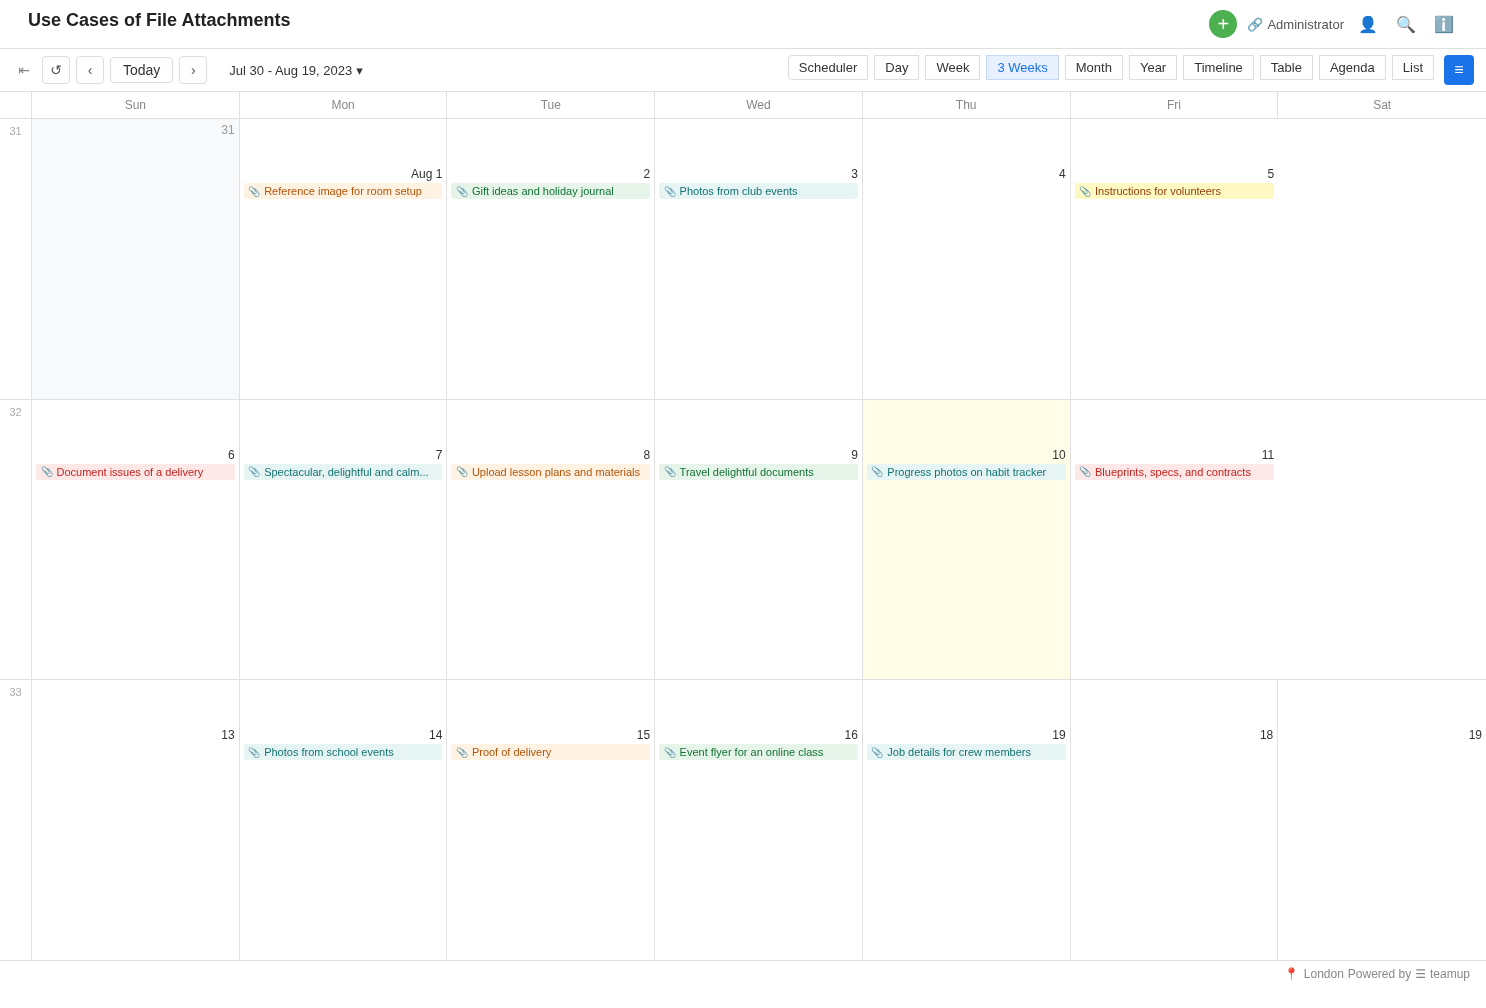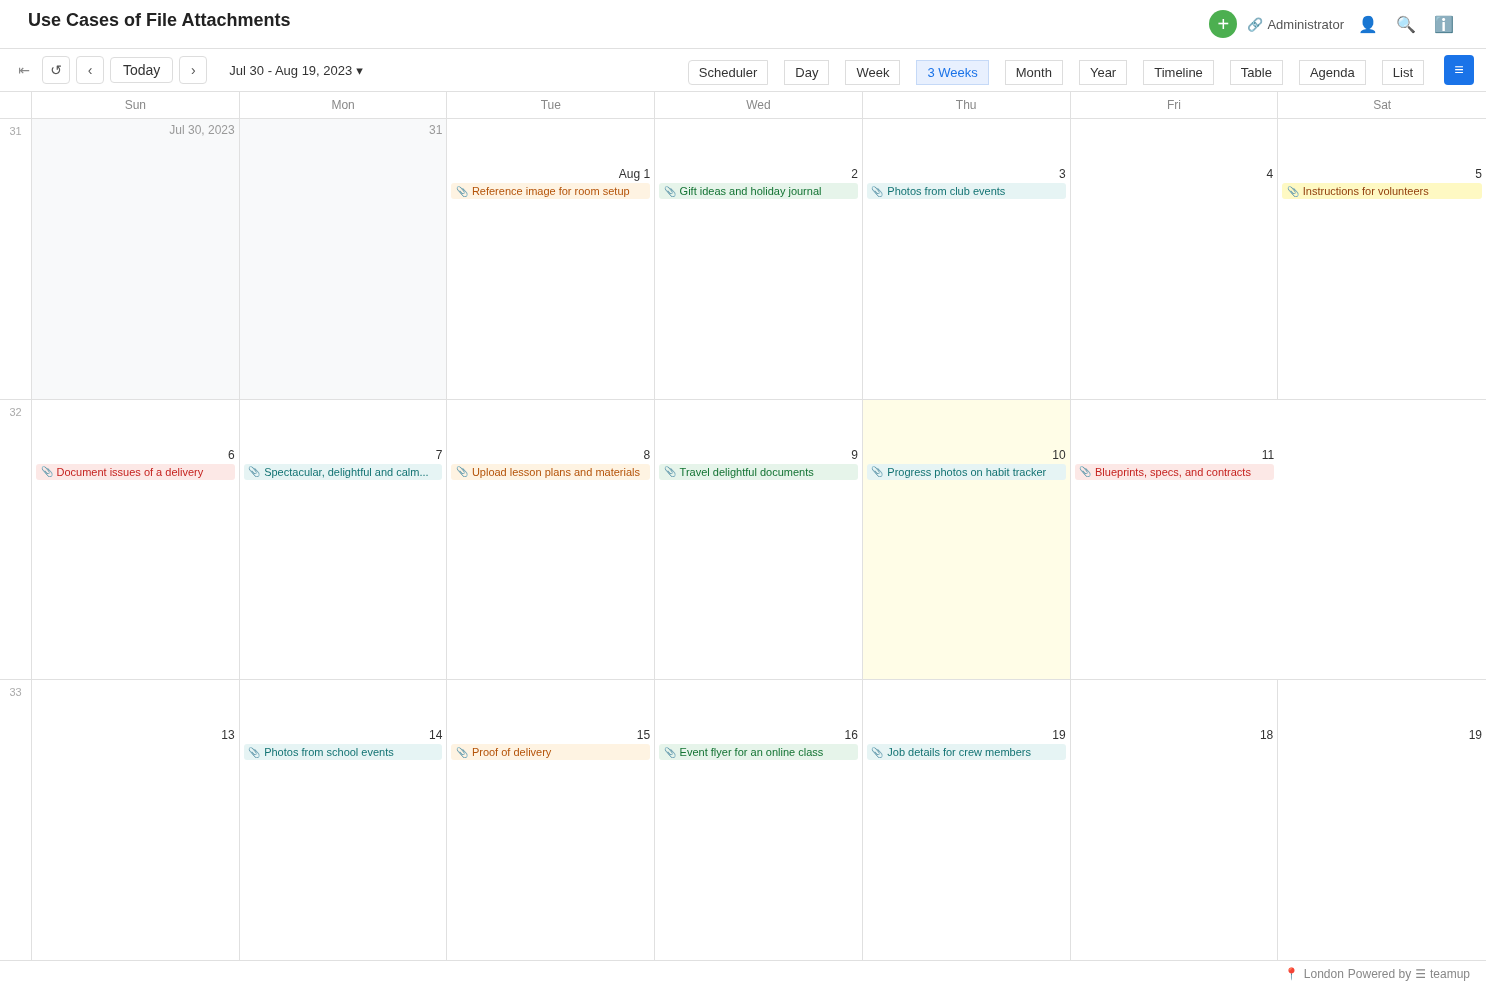--- a/index.html
+++ b/index.html
@@ -12,21 +12,21 @@
     .add-btn { width: 28px; height: 28px; background: #4caf50; border-radius: 50%; display: flex; align-items: center; justify-content: center; color: white; font-size: 20px; cursor: pointer; line-height: 1; }
     .admin-label { font-size: 13px; color: #555; display: flex; align-items: center; gap: 4px; cursor: pointer; }
     .icon-btn { width: 28px; height: 28px; display: flex; align-items: center; justify-content: center; cursor: pointer; border-radius: 4px; color: #555; font-size: 16px; }
 
     
     .nav-bar { display: flex; align-items: center; padding: 6px 12px; border-bottom: 1px solid #e0e0e0; gap: 6px; }
     .nav-arrows { display: flex; align-items: center; gap: 2px; }
     .nav-btn { width: 28px; height: 28px; display: flex; align-items: center; justify-content: center; cursor: pointer; border: 1px solid #ddd; border-radius: 4px; background: #fff; color: #555; font-size: 14px; }
     .today-btn { padding: 4px 12px; border: 1px solid #ddd; border-radius: 4px; background: #fff; cursor: pointer; font-size: 14px; color: #333; }
     .date-range { font-size: 13px; color: #333; display: flex; align-items: center; gap: 4px; cursor: pointer; margin-left: 16px; }
-    .view-switcher { margin-left: auto; display: flex; align-items: flex-end; gap: 16px; }
+    .view-switcher { margin-left: auto; display: flex; align-items: flex-start; gap: 6px; }
     .view-btn { padding: 4px 10px; border: 1px solid #ddd; border-radius: 0; background: #fff; cursor: pointer; font-size: 13px; color: #333; }
     .view-btn:first-child { border-radius: 4px 0 0 4px; }
     .view-btn:last-child { border-radius: 0 4px 4px 0; }
     .view-btn.active { background: #e8f0fe; color: #1a73e8; border-color: #c5d9f7; }
     .hamburger-btn { width: 30px; height: 30px; display: flex; align-items: center; justify-content: center; background: #1a73e8; border-radius: 4px; cursor: pointer; color: white; font-size: 16px; margin-left: 4px; }
 
     
     .calendar { display: flex; flex-direction: column; height: calc(100vh - 140px); }
     .cal-header { display: grid; grid-template-columns: 32px repeat(7, 1fr); border-bottom: 1px solid #e0e0e0; }
     .cal-header-week { display: flex; align-items: center; justify-content: center; padding: 6px 4px; font-size: 12px; color: #888; border-right: 1px solid #e0e0e0; }
@@ -116,23 +116,20 @@
     <div class="cal-header-day">Thu</div>
     <div class="cal-header-day">Fri</div>
     <div class="cal-header-day">Sat</div>
   </div>
 
   <div class="cal-body">
 
     <div class="cal-row">
       <div class="cal-week-num">31</div>
       <div class="cal-cell outside">
-        <div class="day-num gray">Jul 30, 2023</div>
-      </div>
-      <div class="cal-cell outside">
         <div class="day-num gray">31</div>
       </div>
       <div class="cal-cell">
         <div class="day-num black">Aug 1</div>
         <div class="event orange">
           <span class="event-icon">📎</span>
           <span>Reference image for room setup</span>
         </div>
       </div>
       <div class="cal-cell">

